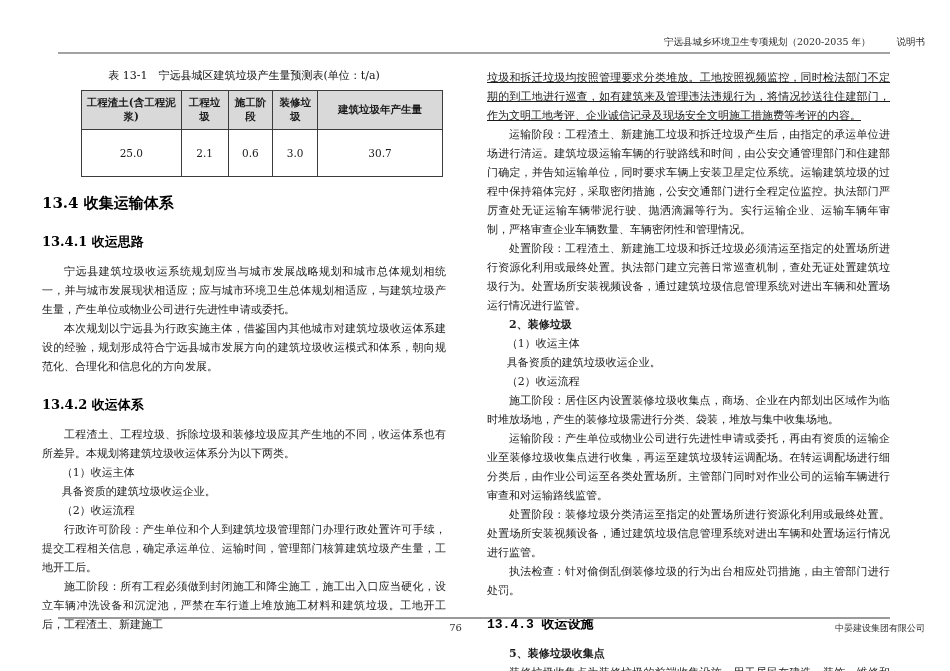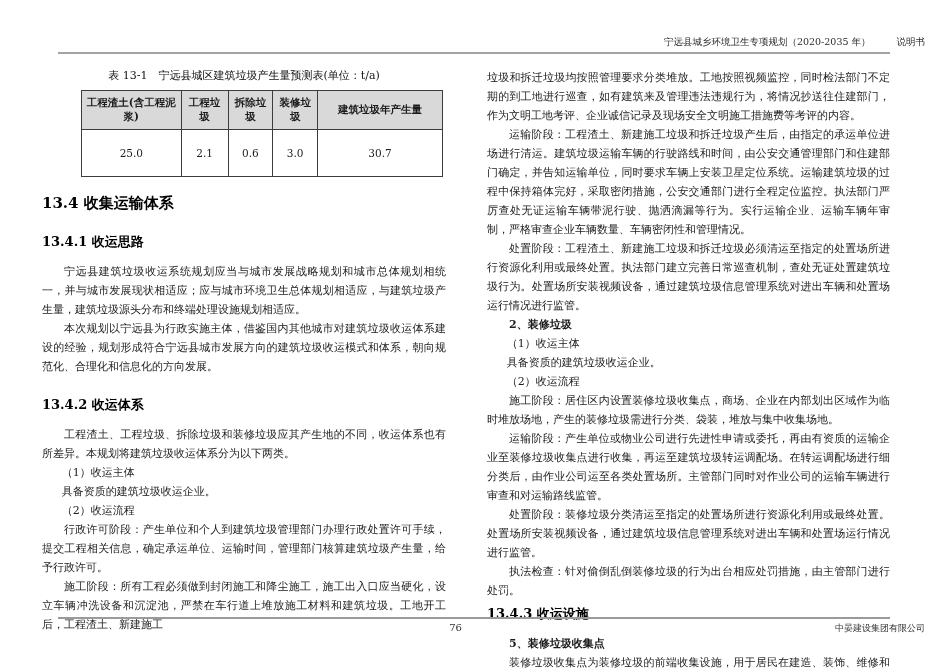--- a/index.html
+++ b/index.html
@@ -99,21 +99,21 @@
     color: #000;
   }
   p.body {
     font-size: 11px;
     line-height: 19px;
     text-align: justify;
     text-indent: 2em;
     margin: 0;
     color: #1c1c1c;
   }
-  p.body.cont { text-indent: 0; }
+  p.body.cont { text-indent: 0; text-decoration: underline; }
   p.body.bold-item { font-weight: bold; }
   p.body.sub { text-indent: 1.8em; }
 </style>
 </head>
 <body>
 
 <div class="page">
 
   <div class="running-header">
     <span>宁远县城乡环境卫生专项规划（2020-2035 年）</span><span class="doc-type">说明书</span>
@@ -129,62 +129,62 @@
         <col style="width:27.6%">
           <col style="width:13%">
           <col style="width:12.4%">
           <col style="width:12.4%">
           <col style="width:34.6%">
       </colgroup>
       <tbody>
           <tr>
         <th>工程渣土(含工程泥浆)</th>
         <th>工程垃圾</th>
-        <th>拆除垃圾</th>
+        <th>施工阶段</th>
         <th>装修垃圾</th>
         <th>建筑垃圾年产生量</th>
       </tr>
       <tr>
         <td>25.0</td>
         <td>2.1</td>
         <td>0.6</td>
         <td>3.0</td>
         <td>30.7</td>
       </tr>
     </tbody>
       </table>
 
     <h2 class="sec">13.4 收集运输体系</h2>
     <h3 class="sec">13.4.1 收运思路</h3>
-    <p class="body">宁远县建筑垃圾收运系统规划应当与城市发展战略规划和城市总体规划相统一，并与城市发展现状相适应；应与城市环境卫生总体规划相适应，与建筑垃圾产生量，建筑垃圾源头分布和终端处理设施规划相适应。</p>
+    <p class="body">宁远县建筑垃圾收运系统规划应当与城市发展战略规划和城市总体规划相统一，并与城市发展现状相适应；应与城市环境卫生总体规划相适应，与建筑垃圾产生量，产生单位或物业公司进行先进性申请或委托。</p>
     <p class="body">本次规划以宁远县为行政实施主体，借鉴国内其他城市对建筑垃圾收运体系建设的经验，规划形成符合宁远县城市发展方向的建筑垃圾收运模式和体系，朝向规范化、合理化和信息化的方向发展。</p>
 
     <h3 class="sec">13.4.2 收运体系</h3>
     <p class="body">工程渣土、工程垃圾、拆除垃圾和装修垃圾应其产生地的不同，收运体系也有所差异。本规划将建筑垃圾收运体系分为以下两类。</p>
     <p class="body sub">（1）收运主体</p>
     <p class="body sub">具备资质的建筑垃圾收运企业。</p>
     <p class="body sub">（2）收运流程</p>
-    <p class="body">行政许可阶段：产生单位和个人到建筑垃圾管理部门办理行政处置许可手续，提交工程相关信息，确定承运单位、运输时间，管理部门核算建筑垃圾产生量，给予行政许可。</p>
+    <p class="body">行政许可阶段：产生单位和个人到建筑垃圾管理部门办理行政处置许可手续，提交工程相关信息，确定承运单位、运输时间，管理部门核算建筑垃圾产生量，工地开工后。</p>
     <p class="body">施工阶段：所有工程必须做到封闭施工和降尘施工，施工出入口应当硬化，设立车辆冲洗设备和沉淀池，严禁在车行道上堆放施工材料和建筑垃圾。工地开工后，工程渣土、新建施工</p>
   </div>
 
   <div class="col col-right">
     <p class="body cont">垃圾和拆迁垃圾均按照管理要求分类堆放。工地按照视频监控，同时检法部门不定期的到工地进行巡查，如有建筑来及管理违法违规行为，将情况抄送往住建部门，作为文明工地考评、企业诚信记录及现场安全文明施工措施费等考评的内容。</p>
     <p class="body">运输阶段：工程渣土、新建施工垃圾和拆迁垃圾产生后，由指定的承运单位进场进行清运。建筑垃圾运输车辆的行驶路线和时间，由公安交通管理部门和住建部门确定，并告知运输单位，同时要求车辆上安装卫星定位系统。运输建筑垃圾的过程中保持箱体完好，采取密闭措施，公安交通部门进行全程定位监控。执法部门严厉查处无证运输车辆带泥行驶、抛洒滴漏等行为。实行运输企业、运输车辆年审制，严格审查企业车辆数量、车辆密闭性和管理情况。</p>
     <p class="body">处置阶段：工程渣土、新建施工垃圾和拆迁垃圾必须清运至指定的处置场所进行资源化利用或最终处置。执法部门建立完善日常巡查机制，查处无证处置建筑垃圾行为。处置场所安装视频设备，通过建筑垃圾信息管理系统对进出车辆和处置场运行情况进行监管。</p>
     <p class="body bold-item">2、装修垃圾</p>
     <p class="body sub">（1）收运主体</p>
     <p class="body sub">具备资质的建筑垃圾收运企业。</p>
     <p class="body sub">（2）收运流程</p>
     <p class="body">施工阶段：居住区内设置装修垃圾收集点，商场、企业在内部划出区域作为临时堆放场地，产生的装修垃圾需进行分类、袋装，堆放与集中收集场地。</p>
     <p class="body">运输阶段：产生单位或物业公司进行先进性申请或委托，再由有资质的运输企业至装修垃圾收集点进行收集，再运至建筑垃圾转运调配场。在转运调配场进行细分类后，由作业公司运至各类处置场所。主管部门同时对作业公司的运输车辆进行审查和对运输路线监管。</p>
     <p class="body">处置阶段：装修垃圾分类清运至指定的处置场所进行资源化利用或最终处置。处置场所安装视频设备，通过建筑垃圾信息管理系统对进出车辆和处置场运行情况进行监管。</p>
     <p class="body">执法检查：针对偷倒乱倒装修垃圾的行为出台相应处罚措施，由主管部门进行处罚。</p>
 
-    <h3 class="sec" style="margin-top:5px;">13.4.3 收运设施</h3>
+    <h3 class="sec" style="margin-top:15px;font-family:Liberation Mono, monospace;">13.4.3 收运设施</h3>
     <p class="body bold-item">5、装修垃圾收集点</p>
     <p class="body">装修垃圾收集点为装修垃圾的前端收集设施，用于居民在建造、装饰、维修和拆除房屋过程中产生的建筑垃圾的集中收集和临时堆放，从而有利于装修垃圾集中运往建筑垃圾调配场、</p>
   </div>
 
   <div class="footer-rule"></div>
   <div class="page-number">76</div>
   <div class="footer-company">中晏建设集团有限公司</div>
 
 </div>
 

